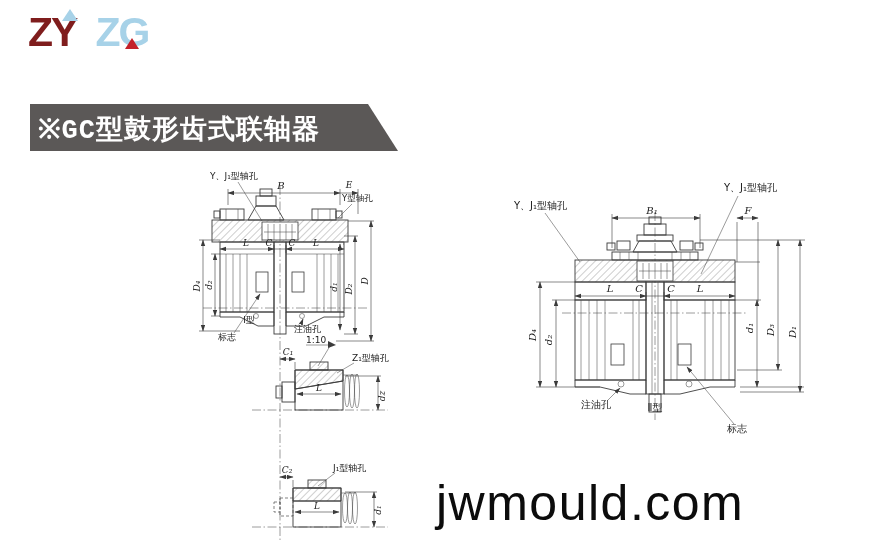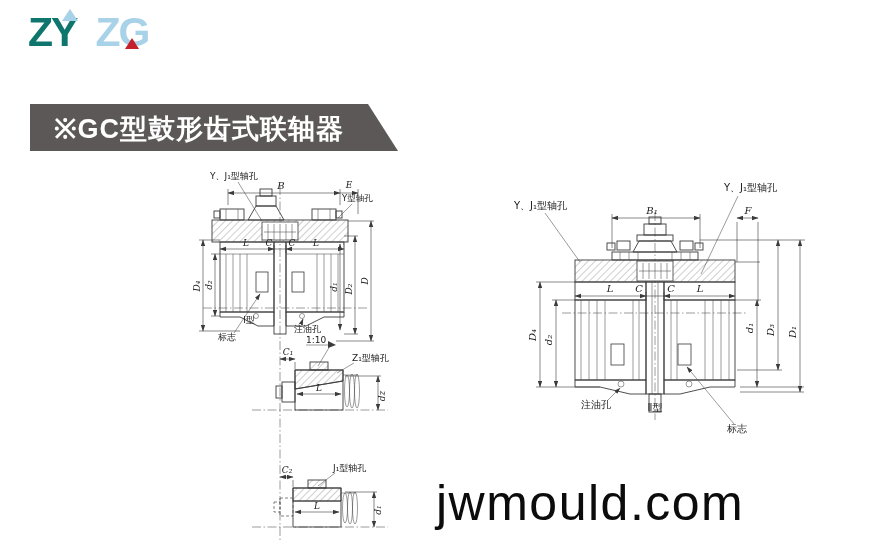--- a/index.html
+++ b/index.html
@@ -1,33 +1,33 @@
 <!DOCTYPE html>
 <html><head>
 <meta charset="utf-8">
 <style>
   html,body{margin:0;padding:0;}
   body{width:880px;height:549px;position:relative;background:#ffffff;overflow:hidden;
        font-family:"Liberation Sans", sans-serif;}
   
   .logo{position:absolute;left:28px;top:8px;height:50px;font-weight:bold;
         font-size:41px;letter-spacing:-2px;line-height:48px;font-family:"Liberation Sans",sans-serif;}
-  .logo .zy{color:#0f766e;}
+  .logo .zy{color:#7f1d1d;}
   .logo .zg{color:#a7d2e8;margin-left:19px;}
   .tri{position:absolute;width:0;height:0;}
   .tri-blue{left:34px;top:1px;border-left:8px solid transparent;border-right:8px solid transparent;
             border-bottom:12px solid #a7d2e8;}
   .tri-red{left:97px;top:30px;border-left:7px solid transparent;border-right:7px solid transparent;
            border-bottom:11px solid #c4212a;}
   
   .banner{position:absolute;left:30px;top:104px;width:368px;height:47px;background:#5b5857;
           clip-path:polygon(0 0, calc(100% - 30px) 0, 100% 100%, 0 100%);
           color:#fff;display:flex;align-items:center;}
-  .banner span{font-family:Liberation Sans, sans-serif;font-weight:bold;
-               font-size:27px;padding-left:24px;letter-spacing:1px;white-space:nowrap;}
+  .banner span{font-family:Liberation Mono, monospace;font-weight:bold;
+               font-size:27px;padding-left:8px;letter-spacing:1px;white-space:nowrap;}
   
   .watermark{position:absolute;left:436px;top:474px;font-size:50px;color:#0c0c0c;
              letter-spacing:1.5px;font-family:"Liberation Sans",sans-serif;}
   
   svg.drawing{position:absolute;left:0;top:0;}
   .ln{stroke:#3b3b3b;stroke-width:0.9;fill:none;}
   .tn{stroke:#4a4a4a;stroke-width:0.55;fill:none;}
   .dim{stroke:#3b3b3b;stroke-width:0.6;fill:none;}
   .cl{stroke:#4a4a4a;stroke-width:0.55;fill:none;stroke-dasharray:9 2.5 1.5 2.5;}
   .dash{stroke:#4a4a4a;stroke-width:0.7;fill:none;stroke-dasharray:3 2;}

